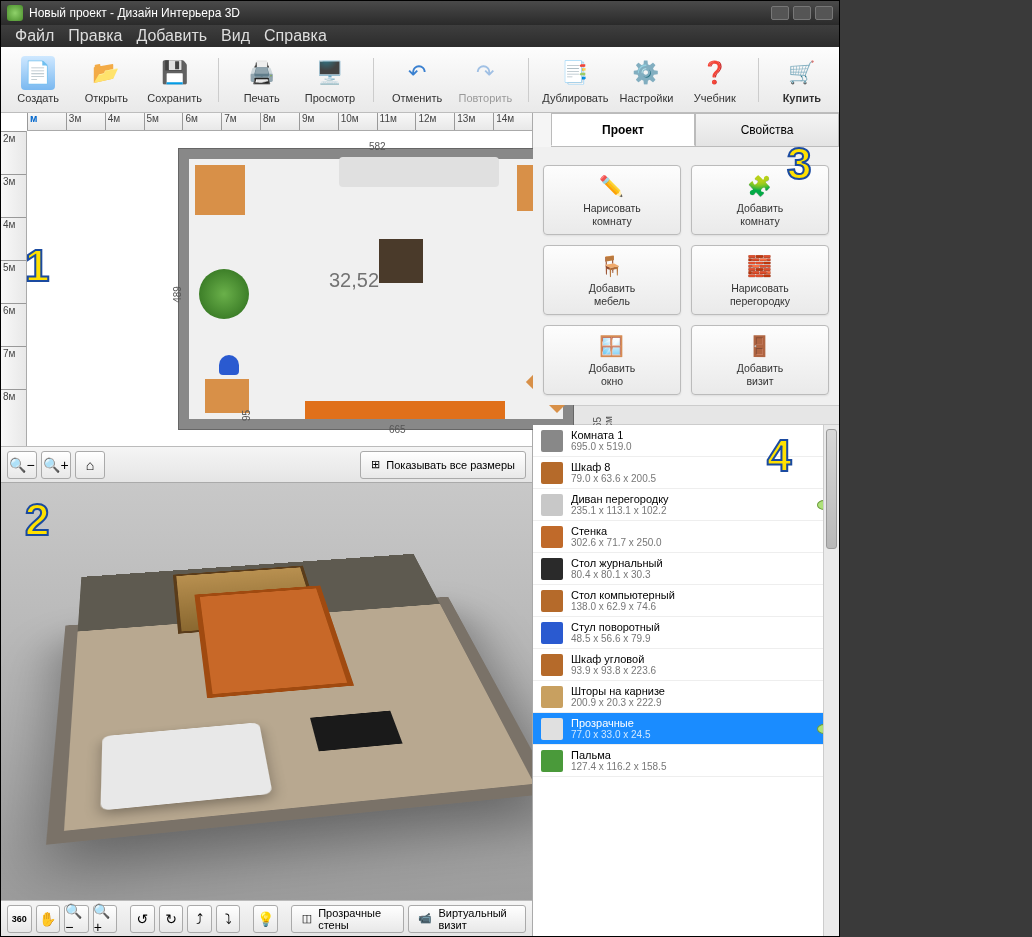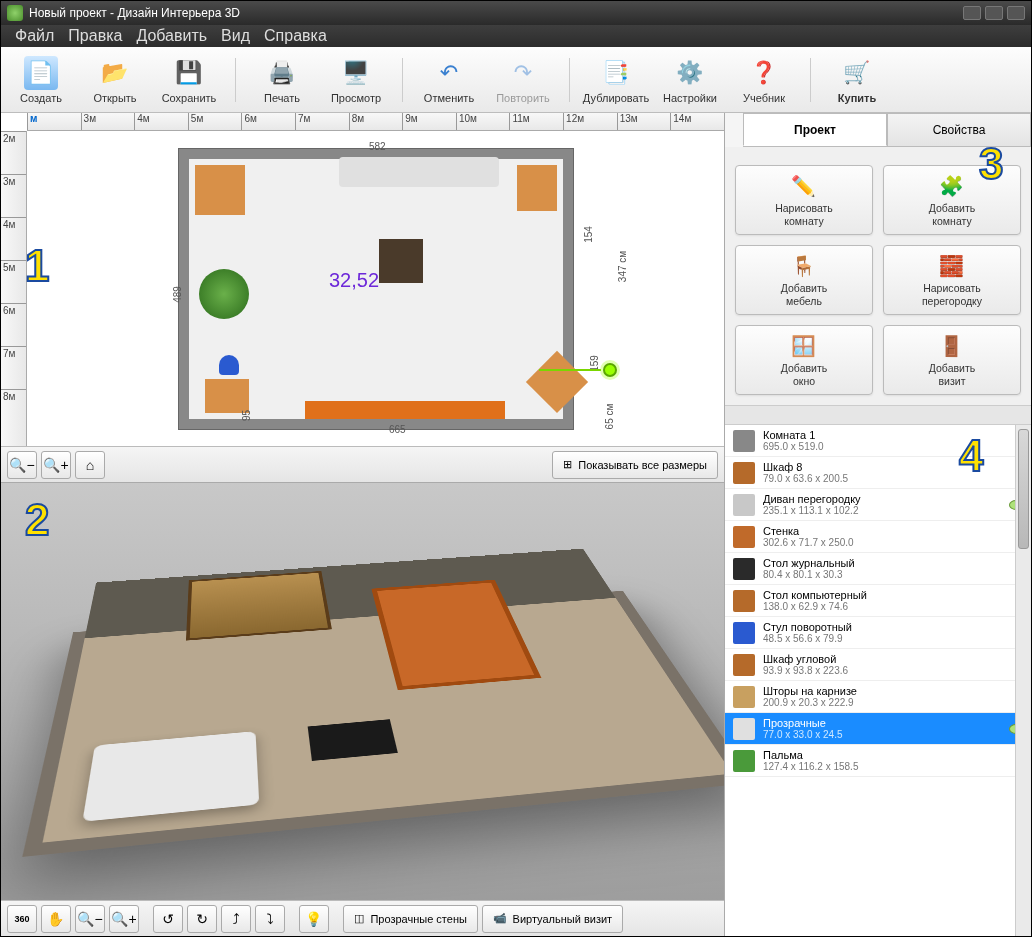--- a/index.html
+++ b/index.html
@@ -1,17 +1,17 @@
 <!DOCTYPE html>
 <html><head>
 <meta charset="utf-8">
 <style>
 * { box-sizing: border-box; margin: 0; padding: 0; font-family: Tahoma, Arial, sans-serif; }
 body { background: #3a3a3a; width: 1032px; height: 937px; overflow: hidden; }
-.window { width: 1032px; height: 937px; background: #e8e8e8; display: flex; flex-direction: column; border: 1px solid #000; }
+.window { width: 840px; height: 937px; background: #e8e8e8; display: flex; flex-direction: column; border: 1px solid #000; }
 .titlebar { height: 24px; background: linear-gradient(#4a4a4a,#2a2a2a); color: #fff; display: flex; align-items: center; padding: 0 6px; font-size: 12px; }
 .titlebar .app-icon { width: 16px; height: 16px; background: radial-gradient(circle,#8fd16a,#4a8e2c); border-radius: 3px; margin-right: 6px; }
 .titlebar .spacer { flex: 1; }
 .titlebar .wbtn { width: 18px; height: 14px; margin-left: 4px; background: #555; border: 1px solid #777; border-radius: 2px; }
 .menubar { height: 22px; background: linear-gradient(#3e3e3e,#2c2c2c); display: flex; align-items: center; padding: 0 14px; color: #ddd; font-size: 16px; gap: 14px; }
 .menubar span { cursor: default; }
 .toolbar { height: 66px; background: linear-gradient(#fdfdfd,#e9e9e9); border-bottom: 1px solid #bdbdbd; display: flex; align-items: center; padding: 4px 8px; gap: 10px; }
 .tbtn { display: flex; flex-direction: column; align-items: center; font-size: 11px; color: #333; width: 64px; cursor: pointer; }
 .tbtn .ico { width: 34px; height: 34px; border-radius: 4px; margin-bottom: 2px; display:flex;align-items:center;justify-content:center;font-size:22px; }
 .sep { width: 1px; height: 44px; background: #ccc; margin: 0 4px; }
@@ -20,21 +20,21 @@
 .rightcol { width: 306px; display: flex; flex-direction: column; background: #f5f5f5; }
 
 .plan-area { position: relative; height: 370px; background: #fff; border-bottom: 1px solid #aaa; }
 .ruler-h { position: absolute; top: 0; left: 26px; right: 0; height: 18px; background: linear-gradient(#f8f8f8,#e8e8e8); border-bottom: 1px solid #aaa; font-size: 10px; display: flex; }
 .ruler-h .tick { flex: 1; border-left: 1px solid #999; padding-left: 2px; color: #444; }
 .ruler-h .tick:first-child { color: #06c; font-weight: bold; }
 .ruler-v { position: absolute; top: 18px; left: 0; width: 26px; bottom: 36px; background: linear-gradient(90deg,#f8f8f8,#e8e8e8); border-right: 1px solid #aaa; font-size: 10px; }
 .ruler-v .tick { height: 43px; border-top: 1px solid #999; padding: 1px 2px; color: #444; }
 .canvas2d { position: absolute; top: 18px; left: 26px; right: 0; bottom: 36px; background: #fff; }
 .room { position: absolute; left: 152px; top: 18px; width: 394px; height: 280px; background: #f0f0f0; border: 10px solid #888; box-shadow: 0 0 0 1px #666; }
-.room .area-label { position: absolute; left: 140px; top: 110px; font-size: 20px; color: #6d28d9; }
+.room .area-label { position: absolute; left: 140px; top: 110px; font-size: 20px; color: #737373; }
 .dim { position: absolute; font-size: 10px; color: #555; }
 .furn { position: absolute; }
 .green-dot { position:absolute; left:576px; top:232px; width:14px;height:14px;background:#9aff00;border:2px solid #5aa600;border-radius:50%; box-shadow:0 0 0 3px rgba(154,255,0,.3);}
 .green-line { position:absolute; left:512px; top:238px; width:62px; height:2px; background:#7ad600;}
 .plan-toolbar { position: absolute; left: 0; right: 0; bottom: 0; height: 36px; background: linear-gradient(#f5f5f5,#e5e5e5); border-top: 1px solid #bbb; display: flex; align-items: center; padding: 0 6px; gap: 4px; }
 .sqbtn { width: 30px; height: 28px; background: linear-gradient(#fff,#e8e8e8); border: 1px solid #aaa; border-radius: 3px; display:flex;align-items:center;justify-content:center;font-size:14px;cursor:pointer; }
 .longbtn { height: 28px; padding: 0 10px; background: linear-gradient(#fff,#e8e8e8); border: 1px solid #aaa; border-radius: 3px; font-size: 11px; display:flex;align-items:center;gap:6px;cursor:pointer; }
 
 .view3d { flex: 1; position: relative; background: linear-gradient(#c8c8c8,#9a9a9a); overflow:hidden; }
 .floor3d { position:absolute; left:60px; top:50px; right:30px; bottom:70px; background:#b8a890; transform:perspective(900px) rotateX(52deg) rotateZ(-8deg); border:14px solid #7a7268; box-shadow:0 30px 60px rgba(0,0,0,.4); }

